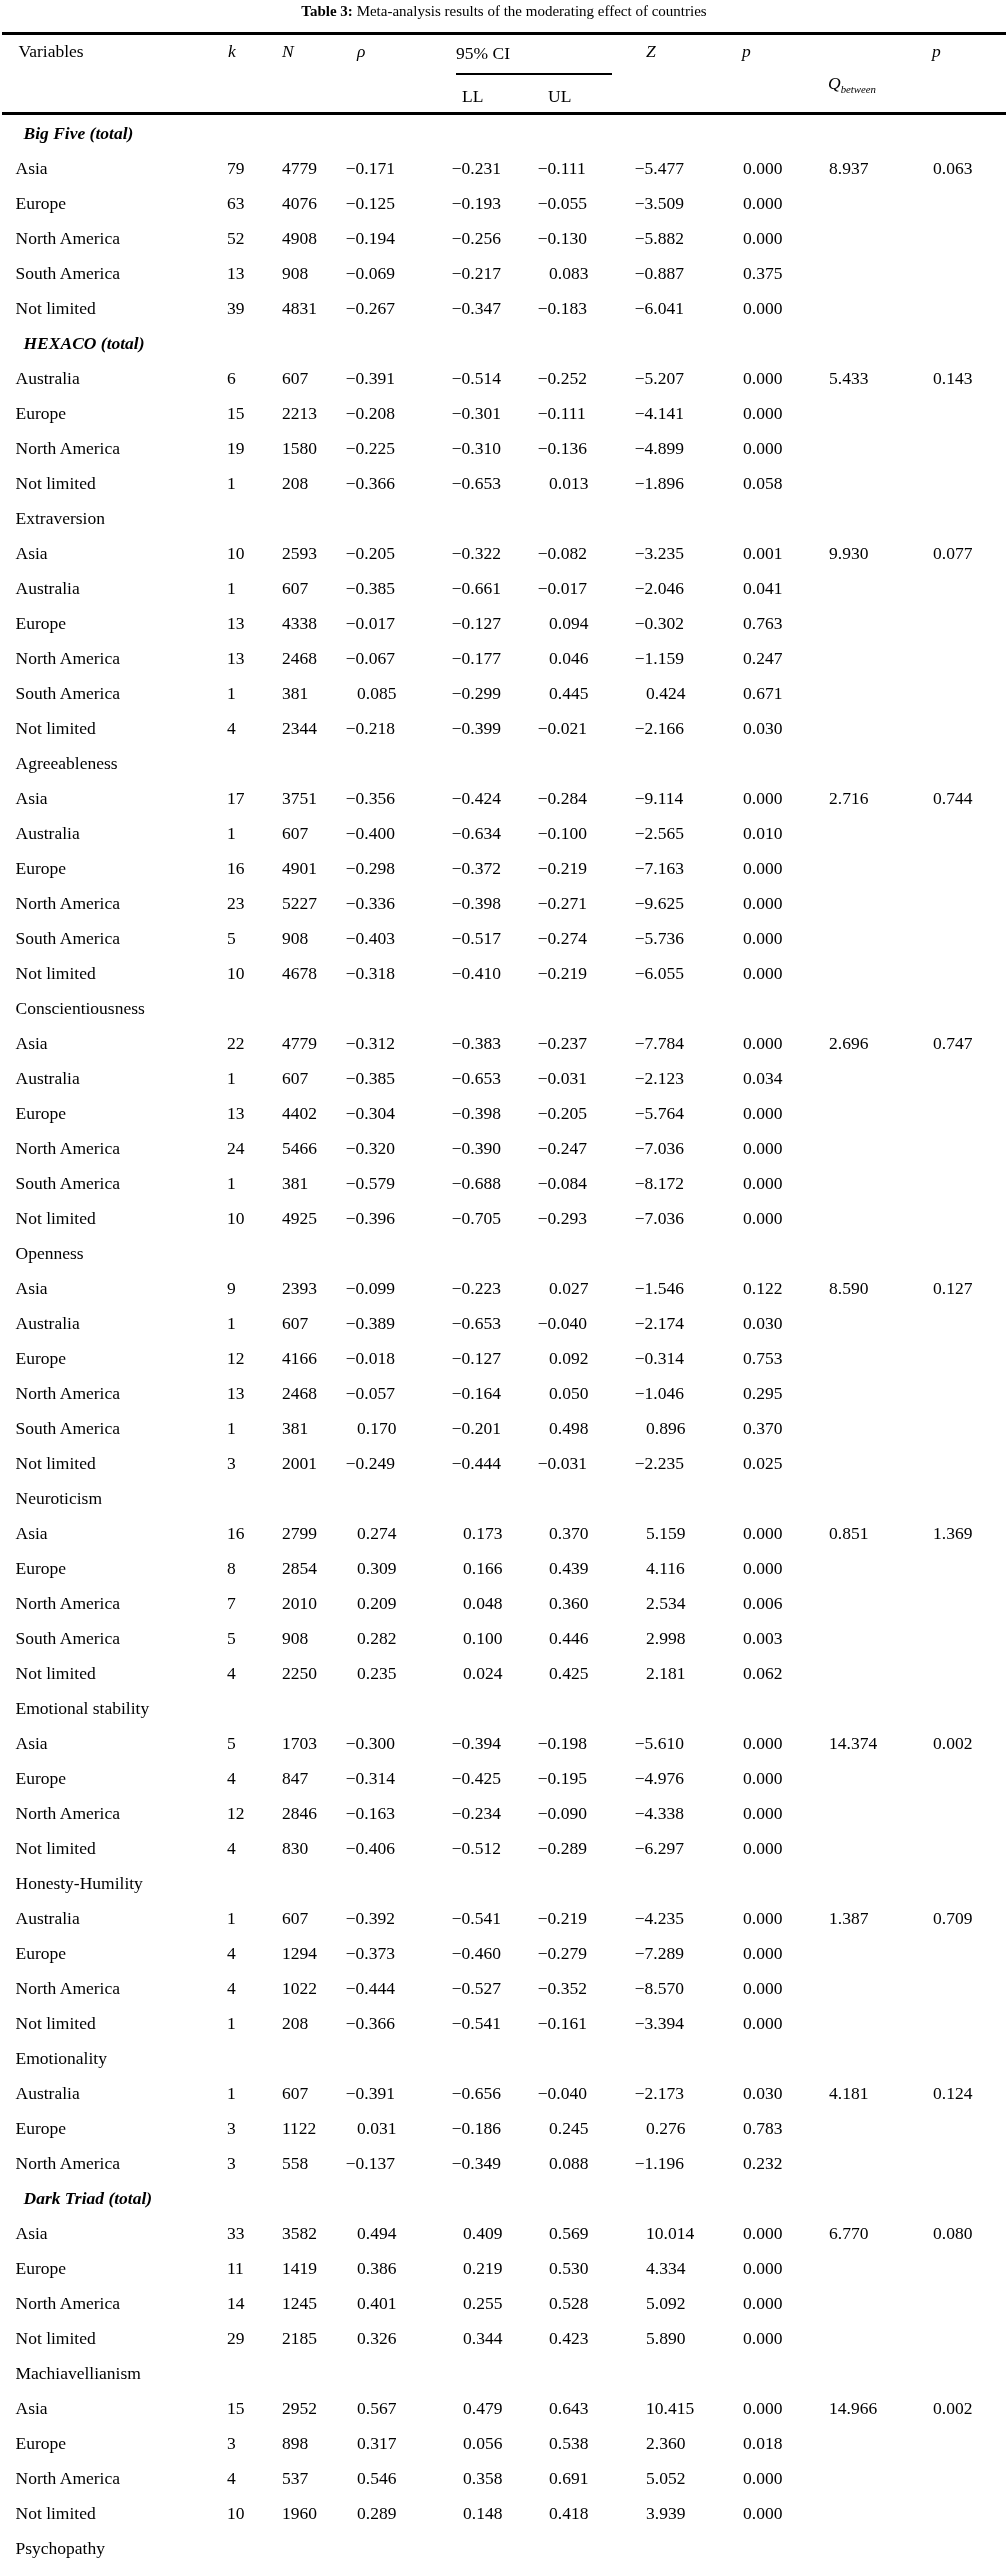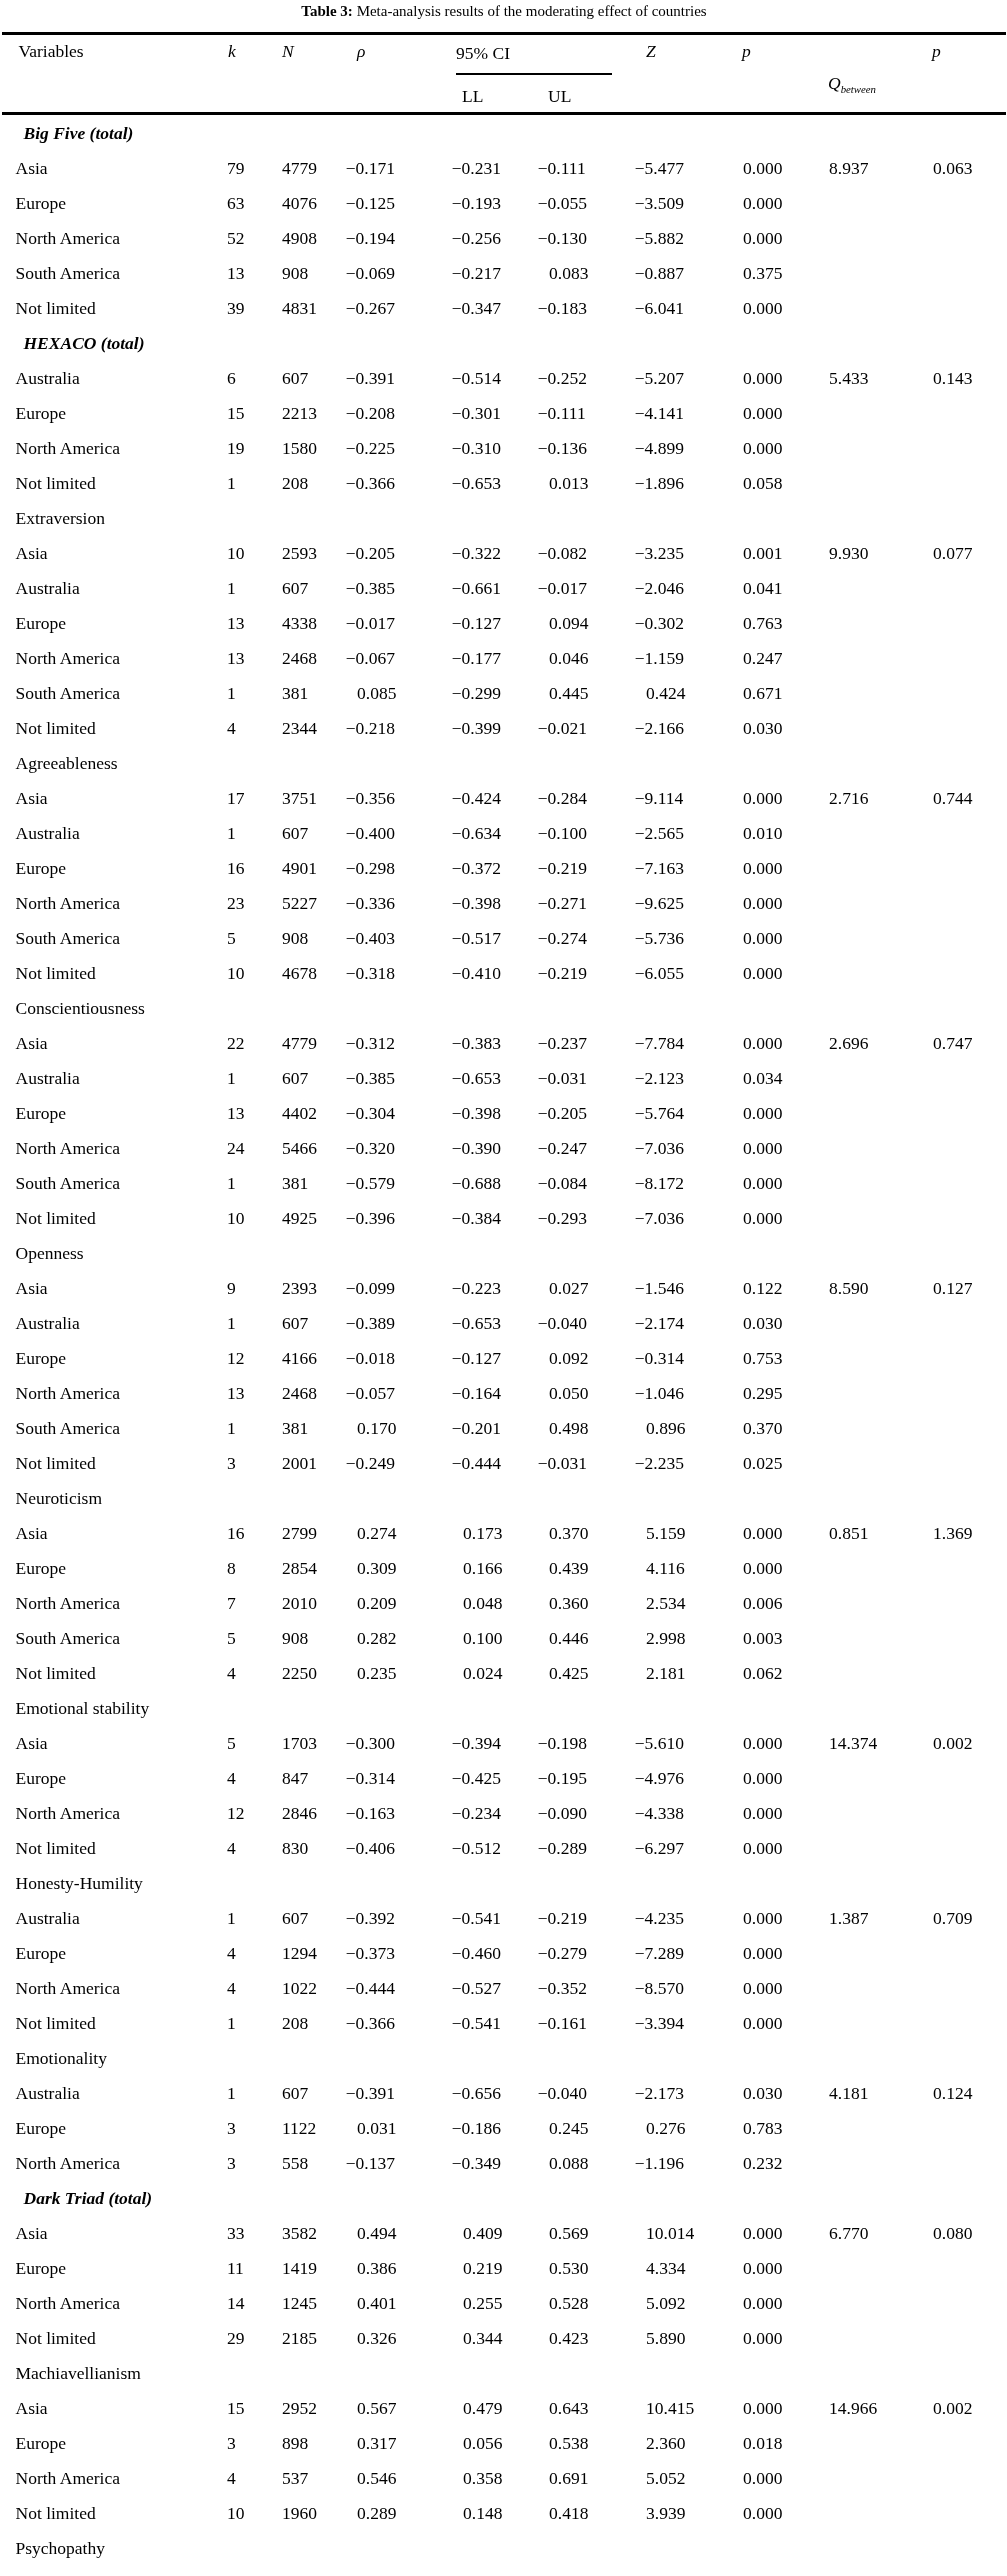--- a/index.html
+++ b/index.html
@@ -424,21 +424,21 @@
         <div class="cell"><span class="num neg">−8.172</span></div>
         <div class="cell"><span class="num">0.000</span></div>
         <div class="cell"><span class="num"></span></div>
         <div class="cell"><span class="num"></span></div>
       </div>
       <div class="row">
         <div class="cell label">Not limited</div>
         <div class="cell"><span class="num">10</span></div>
         <div class="cell"><span class="num">4925</span></div>
         <div class="cell"><span class="num neg">−0.396</span></div>
-        <div class="cell"><span class="num neg">−0.384</span></div>
+        <div class="cell"><span class="num neg">−0.705</span></div>
         <div class="cell"><span class="num neg">−0.293</span></div>
         <div class="cell"><span class="num neg">−7.036</span></div>
         <div class="cell"><span class="num">0.000</span></div>
         <div class="cell"><span class="num"></span></div>
         <div class="cell"><span class="num"></span></div>
       </div>
       <div class="row section">
         <div class="cell label">Openness</div>
       </div>
       <div class="row">

